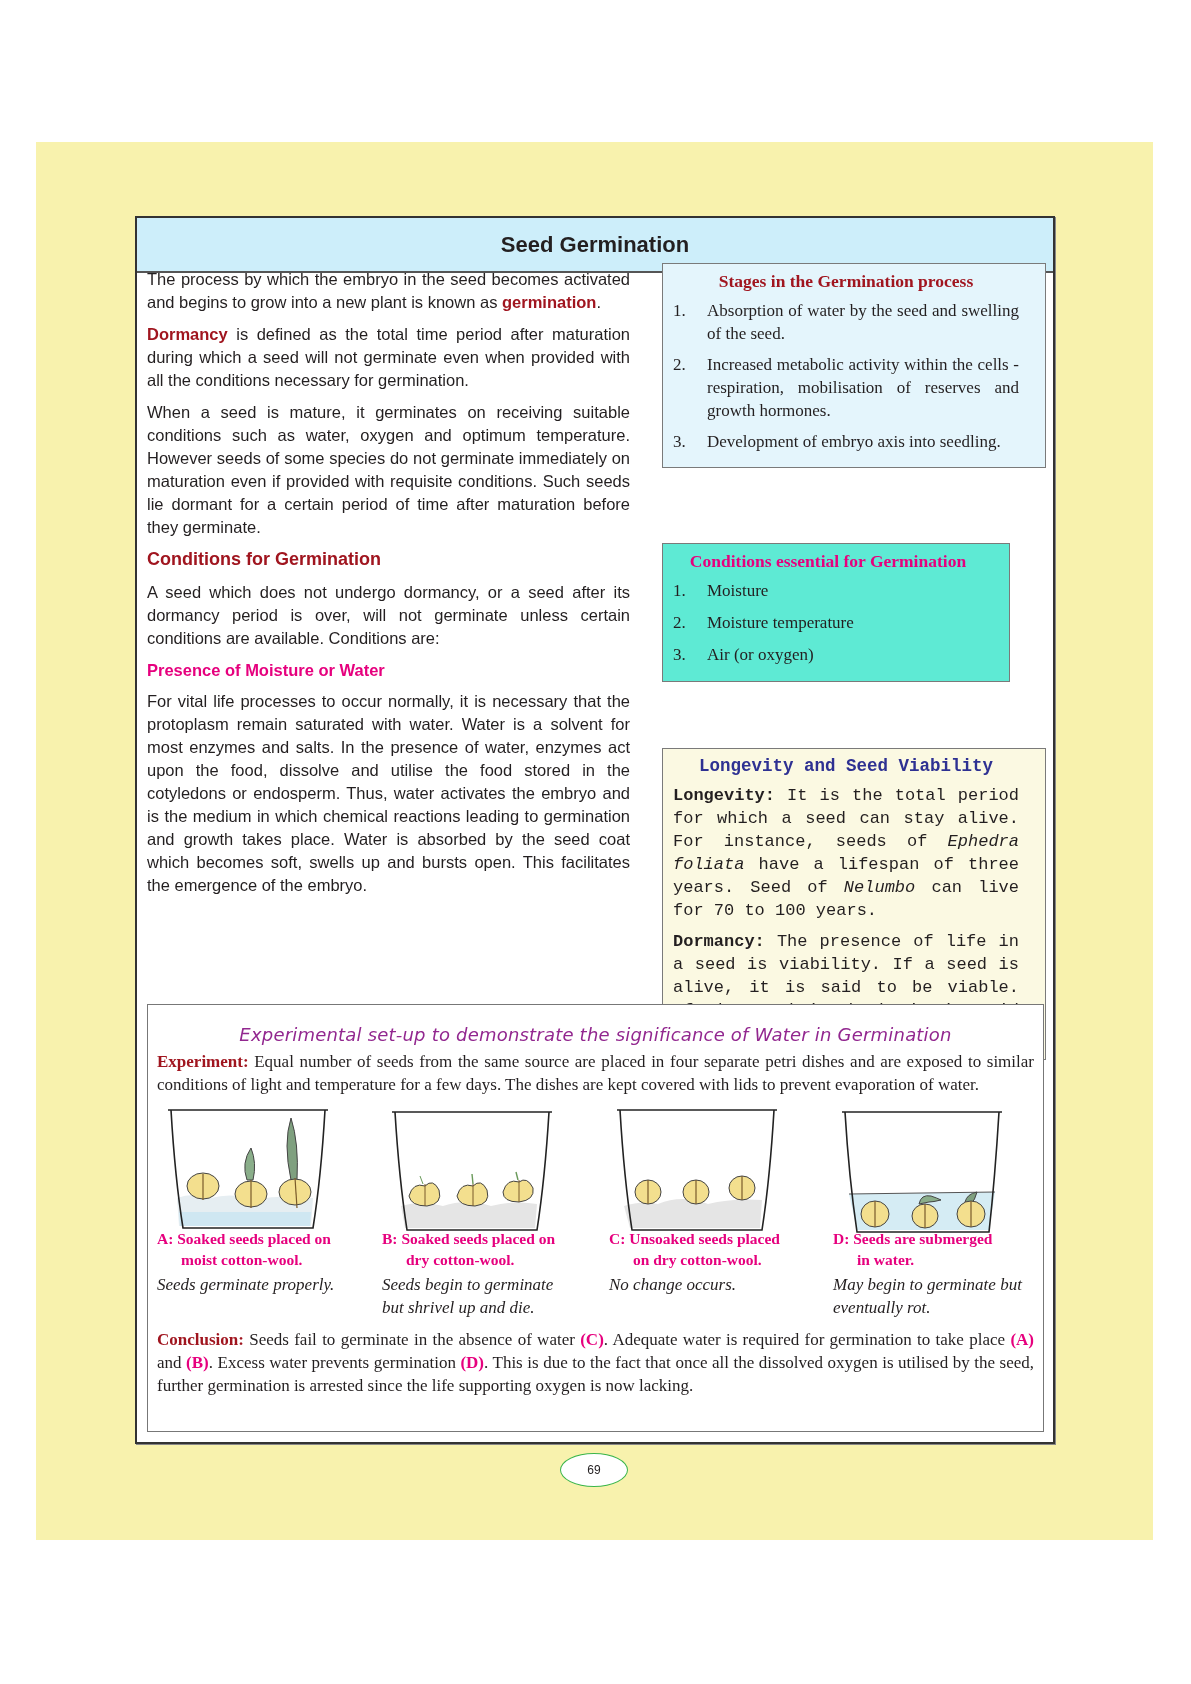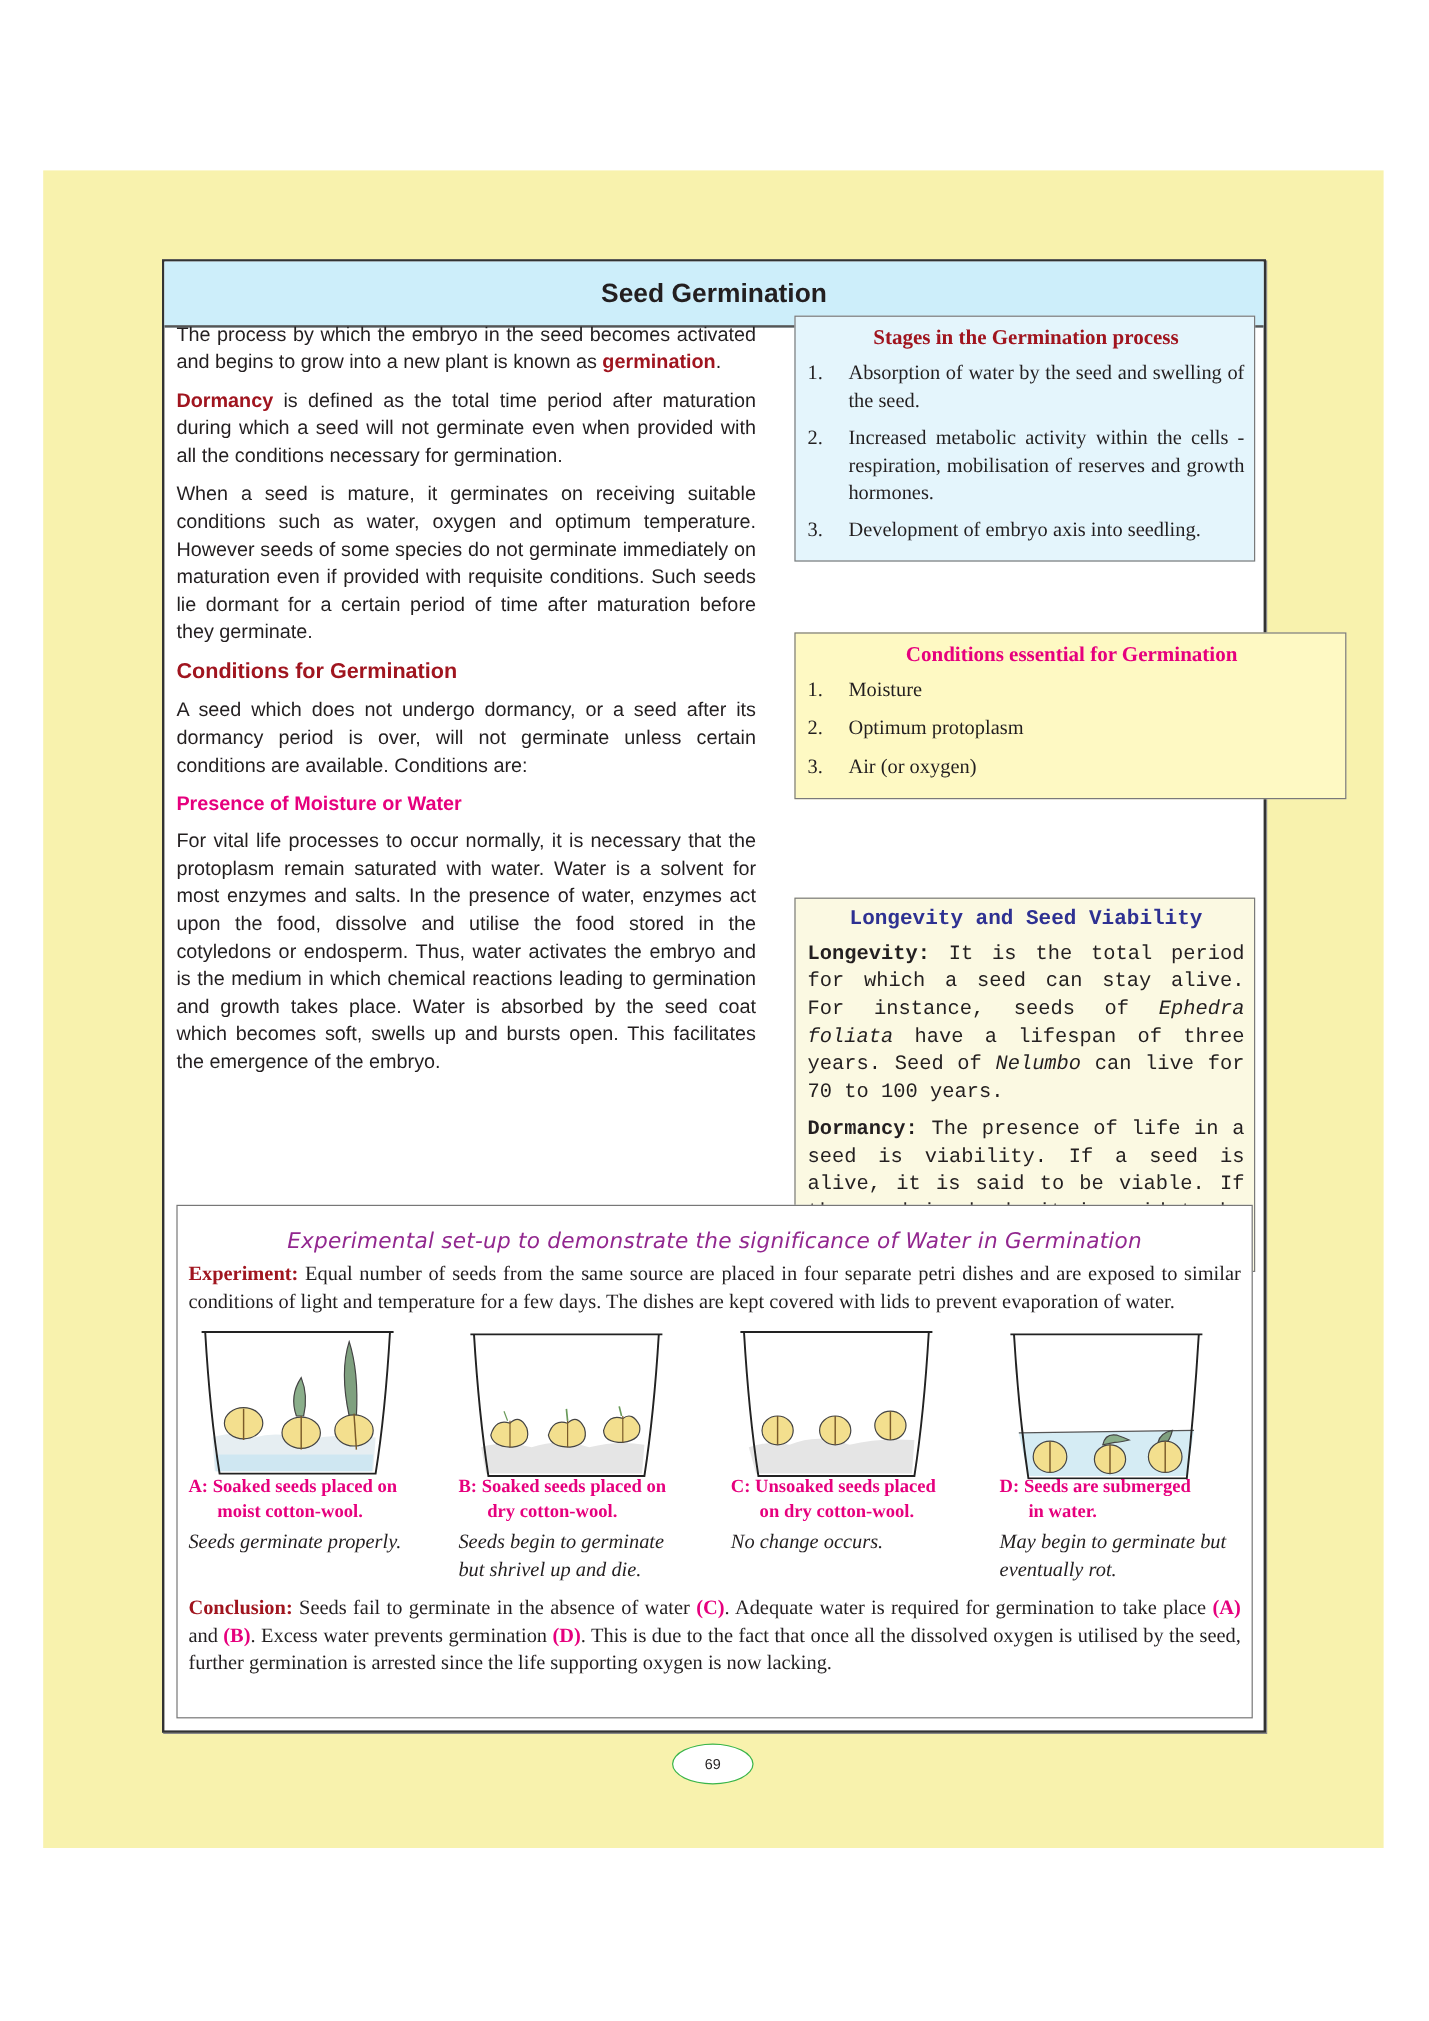--- a/index.html
+++ b/index.html
@@ -15,30 +15,30 @@
     border-bottom: 2px solid #555; display: flex; align-items: center; justify-content: center; }
   .title-bar h1 { font-family: "Liberation Sans", sans-serif; font-size: 22px; font-weight: bold; color: #231f20; }
 
   .left-col { position: absolute; left: 10px; top: 50px; width: 483px; font-size: 16.5px; line-height: 23px; }
   .left-col p { text-align: justify; margin-bottom: 9px; }
   .red-bold { color: #a0151f; font-weight: bold; }
   .h-red { color: #a0151f; font-weight: bold; font-size: 18px; margin: 4px 0 10px 0; }
   .h-pink { color: #e6007e; font-weight: bold; font-size: 16.5px; margin: 2px 0 8px 0; }
 
   .side-box { position: absolute; font-family: "Liberation Serif", serif; font-size: 17px; line-height: 23px;
-    border: 1.5px solid #7a7a7a; padding: 6px 8px 6px 10px; }
+    border: 1.5px solid #7a7a7a; padding: 6px 26px 6px 10px; }
   .side-box h3 { text-align: center; font-size: 17.5px; font-weight: bold; margin-bottom: 6px; }
   .side-box ol { list-style: none; }
   .side-box li { display: flex; margin-bottom: 8px; text-align: justify; }
   .side-box li .num { width: 34px; flex-shrink: 0; }
   .side-box li .txt { flex: 1; }
 
   .stages { left: 525px; top: 45px; width: 384px; background: #e4f5fc; }
   .stages h3 { color: #a0151f; }
-  .conds { left: 525px; top: 309px; width: 460px; background: #fef9c3; }
+  .conds { left: 525px; top: 325px; width: 348px; background: #5eead4; }
   .conds h3 { color: #e6007e; }
   .conds li { margin-bottom: 9px; }
   .longevity { left: 525px; top: 530px; width: 384px; background: #fbf9e2; font-family: Liberation Mono, monospace; }
   .longevity h3 { color: #2e3192; }
   .longevity p { text-align: justify; margin-bottom: 8px; }
   .longevity b { color: #231f20; }
 
   .exp-box { position: absolute; left: 10px; top: 786px; width: 897px; height: 428px; border: 1.5px solid #777;
     font-family: "Liberation Serif", serif; font-size: 17px; line-height: 23px; padding: 12px 9px; background: #fff; }
   .exp-title { text-align: center; color: #92278f; font-family: "DejaVu Sans", sans-serif; font-style: italic;
@@ -106,21 +106,21 @@
 
   <div class="side-box conds">
     <h3>Conditions essential for Germination</h3>
     <ol>
       <li>
           <span class="num">1.</span>
           <span class="txt">Moisture</span>
         </li>
       <li>
           <span class="num">2.</span>
-          <span class="txt">Optimum protoplasm</span>
+          <span class="txt">Moisture temperature</span>
         </li>
       <li>
           <span class="num">3.</span>
           <span class="txt">Air (or oxygen)</span>
         </li>
     </ol>
   </div>
 
   <div class="side-box longevity">
     <h3>Longevity and Seed Viability</h3>

